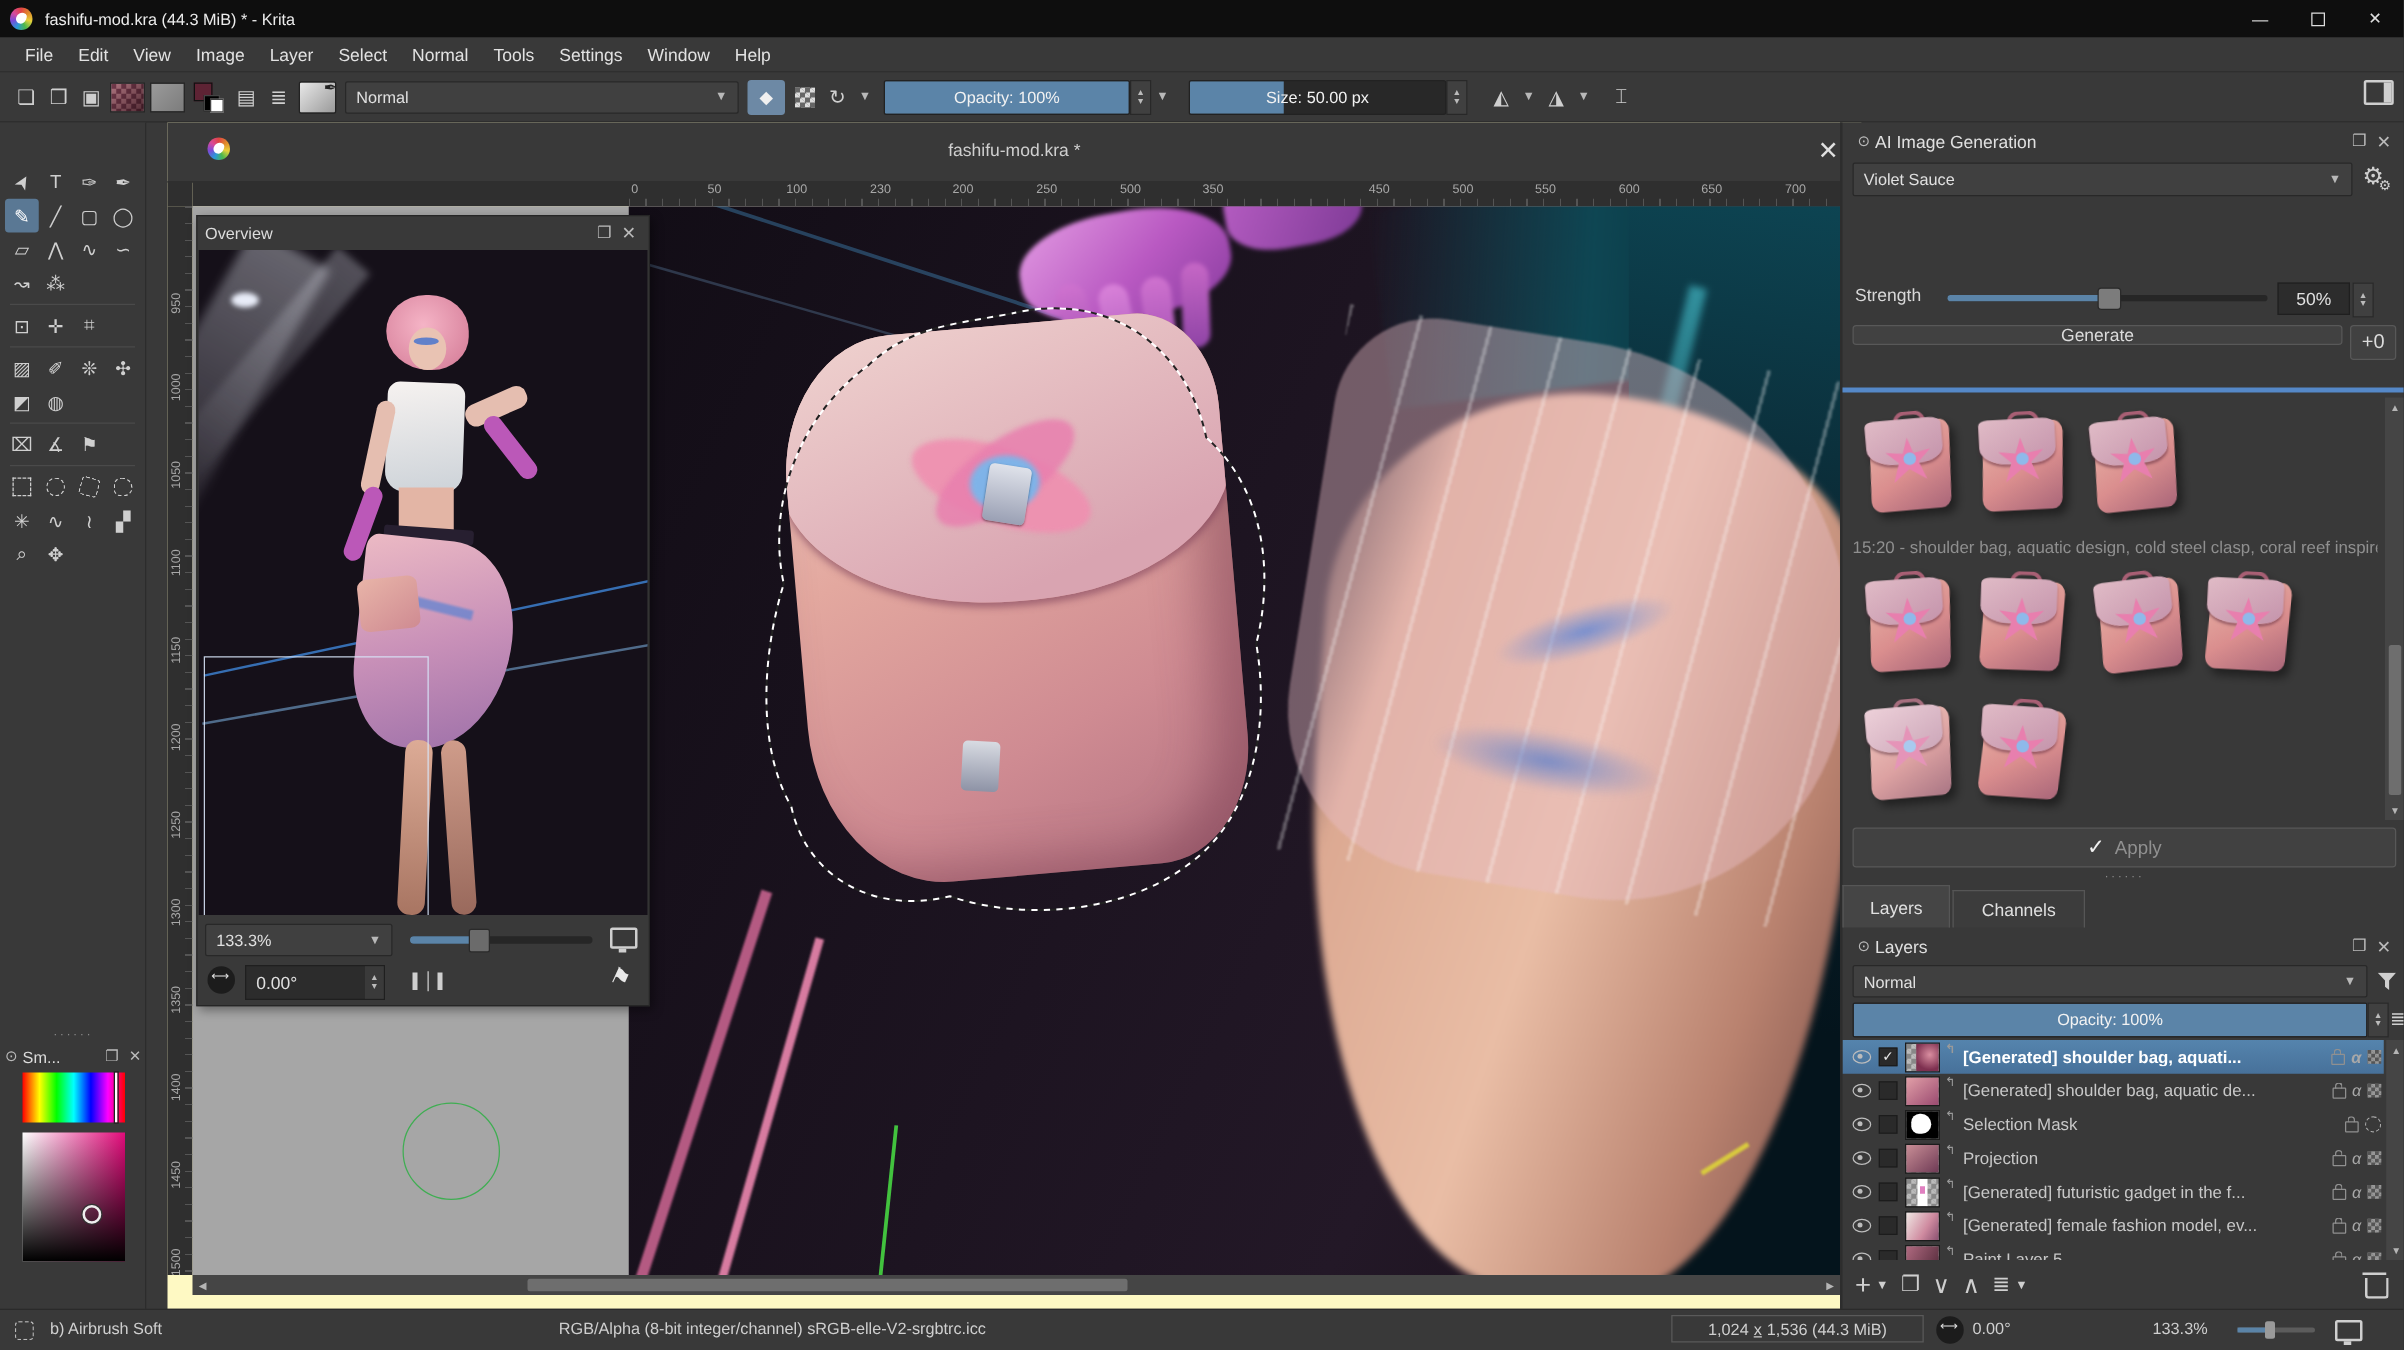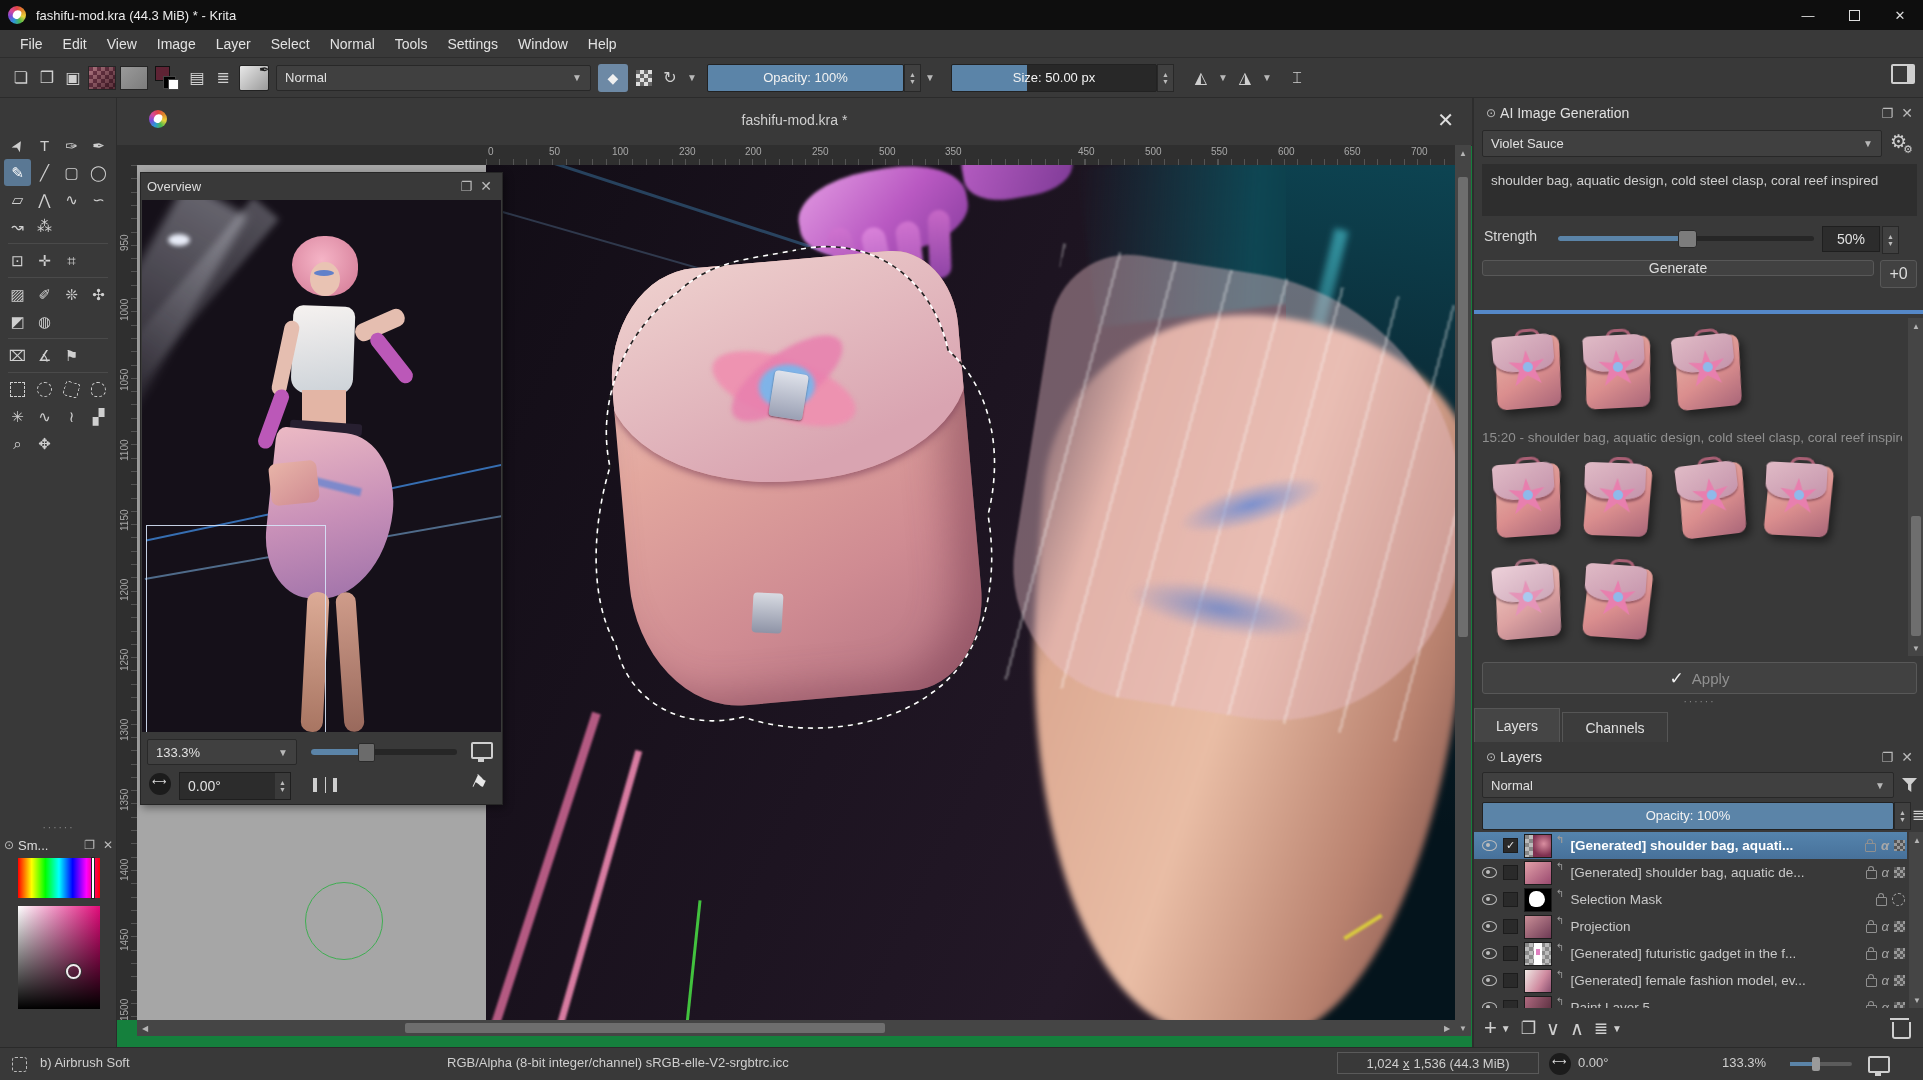--- a/index.html
+++ b/index.html
@@ -54,21 +54,21 @@
   
   #smdock{position:absolute;left:0;top:724px;width:117px;height:324px;}
   .dockhead{display:flex;align-items:center;height:24px;color:#dcdcdc;font-size:13px;}
   .dockico{font-size:12px;color:#bbb;margin:0 4px;}
   .huebar{position:absolute;left:18px;top:36px;width:82px;height:40px;background:linear-gradient(to right,#f00,#ff0,#0f0,#0ff,#00f,#f0f,#f00);}
   .huemark{position:absolute;top:0;bottom:0;width:2px;background:#fff;outline:1px solid #222;}
   .svsq{position:absolute;left:18px;top:84px;width:82px;height:103px;background:linear-gradient(to bottom,rgba(0,0,0,0),#000),linear-gradient(to right,#fff,#e20b7a);}
   .svmark{position:absolute;left:48px;top:58px;width:11px;height:11px;border:2px solid #eee;border-radius:50%;box-shadow:0 0 0 1px #333;}
   .dots{color:#8a8a8a;font-size:10px;letter-spacing:2px;text-align:center;}
   
-  #canvasarea{position:absolute;left:117px;top:98px;width:1355px;height:950px;background:#15803d;}
+  #canvasarea{position:absolute;left:134px;top:98px;width:1355px;height:950px;background:#fef9c3;}
   #tabbar{position:absolute;left:0;top:0;width:100%;height:47px;background:#393939;border-bottom:1px solid #303030;}
   #tabtitle{position:absolute;left:0;right:0;top:14px;text-align:center;color:#cfcfcf;font-size:14px;}
   #tabclose{position:absolute;right:18px;top:10px;font-size:20px;color:#e0e0e0;}
   .minilogo{position:absolute;left:24px;top:12px;}
   .ruler{background:#2f2f2f;color:#a8a8a8;font-size:10px;overflow:hidden;}
   #hruler{position:absolute;left:20px;top:47px;width:1318px;height:20px;
     background-image:repeating-linear-gradient(to right,#555 0 1px,transparent 1px 13.3px);background-position:349px 14px;background-size:100% 6px;background-repeat:no-repeat;background-color:#2f2f2f;}
   .hlab{position:absolute;top:1px;}
   #vruler{position:absolute;left:0;top:67px;width:20px;height:855px;background-color:#2f2f2f;
     background-image:repeating-linear-gradient(to bottom,#555 0 1px,transparent 1px 13.3px);background-position:14px 0;background-size:6px 100%;background-repeat:no-repeat;}
@@ -486,21 +486,20 @@
       <span class="dockico">⊙</span>
       <span style="font-size:14px;color:#e0e0e0;">AI Image Generation</span>
       <span class="dockico" style="margin-left:auto;font-size:13px;">❐</span>
       <span class="dockico" style="font-size:14px;">✕</span>
     </div>
     <div class="combo rp" style="left:8px;top:32px;width:400px;height:27px;">
       <span>Violet Sauce</span>
       <span class="caret">▼</span>
     </div>
     <span class="rp" style="left:416px;top:32px;font-size:19px;color:#cfcfcf;">⚙<span style="font-size:11px;position:relative;left:-4px;top:5px;">⚙</span></span>
-    <div class="prompt rp" style="left:8px;top:66px;width:435px;height:52px;">shoulder bag, aquatic design, cold steel clasp, coral reef inspired</div>
     <span class="rp" style="left:10px;top:130px;font-size:14px;color:#d8d8d8;">Strength</span>
     <div class="hslider rp" style="left:84px;top:138px;width:256px;">
       <div class="fill" style="width:50%;"></div>
       <div class="knob" style="left:calc(50% - 8px);"></div>
     </div>
     <div class="valbox rp" style="left:348px;top:128px;width:58px;height:26px;">50%</div>
     <span class="spin rp" style="left:408px;top:128px;">
         <span>▲</span>
         <span>▼</span>
       </span>

